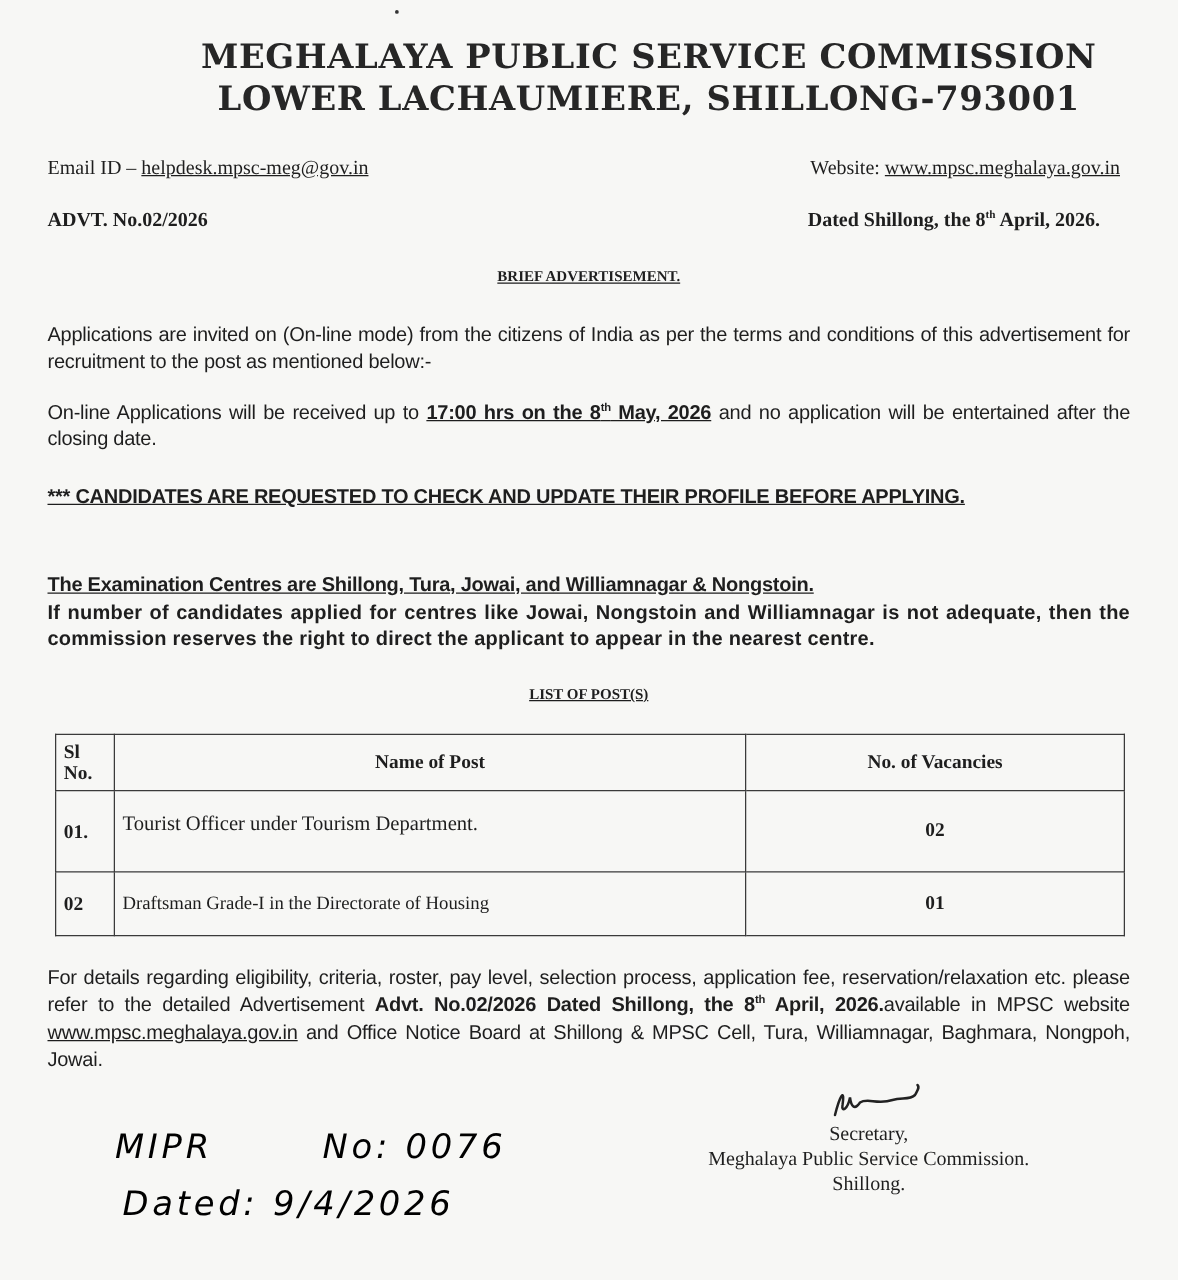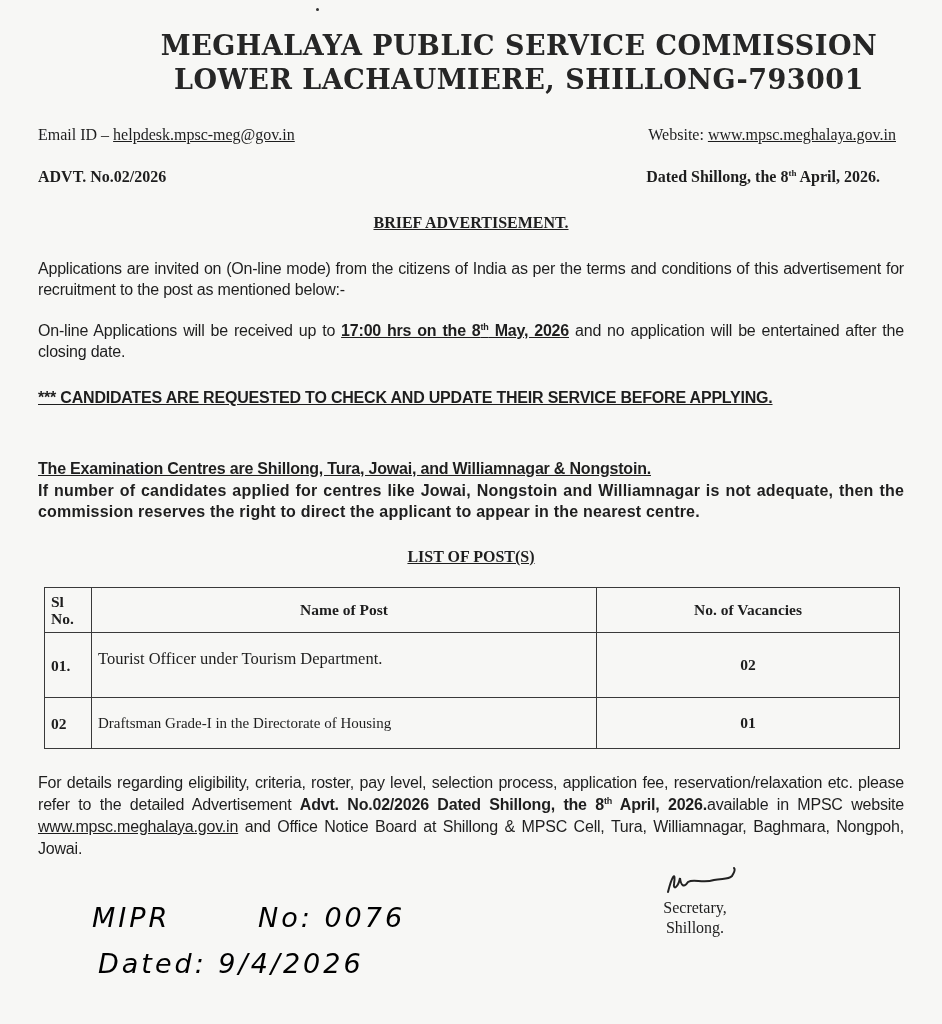--- a/index.html
+++ b/index.html
@@ -24,21 +24,21 @@
     .u { text-decoration: underline; }
     a.link { color: #1e1e1e; text-decoration: underline; }
     .para {
       position: absolute; left: 38px; width: 866px;
       font-size: 16px; line-height: 21px; text-align: justify;
       font-family: "Liberation Sans Narrow", "Liberation Sans", sans-serif;
       letter-spacing: -0.2px;
     }
     .center-title {
       position: absolute; left: 0; width: 942px; text-align: center;
-      font-weight: bold; text-decoration: underline; font-size: 16px;
+      font-weight: bold; text-decoration: underline; font-size: 12px;
     }
     sup { font-size: 9px; line-height: 0; }
     table.posts {
       position: absolute; left: 44px; top: 587px; width: 856px;
       border-collapse: collapse; font-size: 15.5px;
     }
     table.posts td, table.posts th {
       border: 1.5px solid #3a3a3a; padding: 0 6px;
     }
     table.posts th { font-weight: bold; height: 44px; margin-top: 48px; }
@@ -80,21 +80,21 @@
 </div>
 
 <div class="center-title" style="top:214px;">BRIEF ADVERTISEMENT.</div>
 
 <div class="para" style="top:258px;">Applications are invited on (On-line mode) from the citizens of India as per the terms and conditions of this advertisement for recruitment to the post as mentioned below:-</div>
 
 <div class="para" style="top:320px;">
   <span>On-line Applications will be received up to </span><span class="bold u"><span>17:00 hrs on the 8</span><sup>th</sup><span> May, 2026</span></span><span> and no application will be entertained after the closing date.</span>
 </div>
 
-<div class="para bold u" style="top:387px; width:800px; text-align:left;">*** CANDIDATES ARE REQUESTED TO CHECK AND UPDATE THEIR SERVICE BEFORE APPLYING.</div>
+<div class="para bold u" style="top:387px; width:800px; text-align:left;">*** CANDIDATES ARE REQUESTED TO CHECK AND UPDATE THEIR PROFILE BEFORE APPLYING.</div>
 
 <div class="para bold u" style="top:458px; text-align:left;">The Examination Centres are Shillong, Tura, Jowai, and Williamnagar &amp; Nongstoin.</div>
 <div class="para bold" style="top:480px; letter-spacing:0.2px;">If number of candidates applied for centres like Jowai, Nongstoin and Williamnagar is not adequate, then the commission reserves the right to direct the applicant to appear in the nearest centre.</div>
 
 <div class="center-title" style="top:548px;">LIST OF POST(S)</div>
 
 <table class="posts">
   <tbody>
       <tr>
     <th class="c-sl">Sl No.</th>
@@ -121,14 +121,15 @@
 <div class="hand" style="left:92px; top:902px;">MIPR</div>
 <div class="hand" style="left:258px; top:902px;">No: 0076</div>
 <div class="hand" style="left:98px; top:948px;">Dated: 9/4/2026</div>
 
 <svg class="abs" style="left:662px; top:866px;" width="80" height="30" viewBox="0 0 80 30">
   <path d="M6 26 C 10 10, 14 4, 12 18 C 11 24, 16 22, 18 12 C 19 20, 22 22, 26 16 C 32 12, 40 18, 52 14 C 60 12, 66 14, 70 10 M70 10 C 72 6, 74 4, 72 2" fill="none" stroke="#222" stroke-width="2" stroke-linecap="round"></path>
 </svg>
 
 <div class="sig-block">
   <div>Secretary,</div>
+  <div>Meghalaya Public Service Commission.</div>
   <div>Shillong.</div>
 </div>
 
 </body></html>

